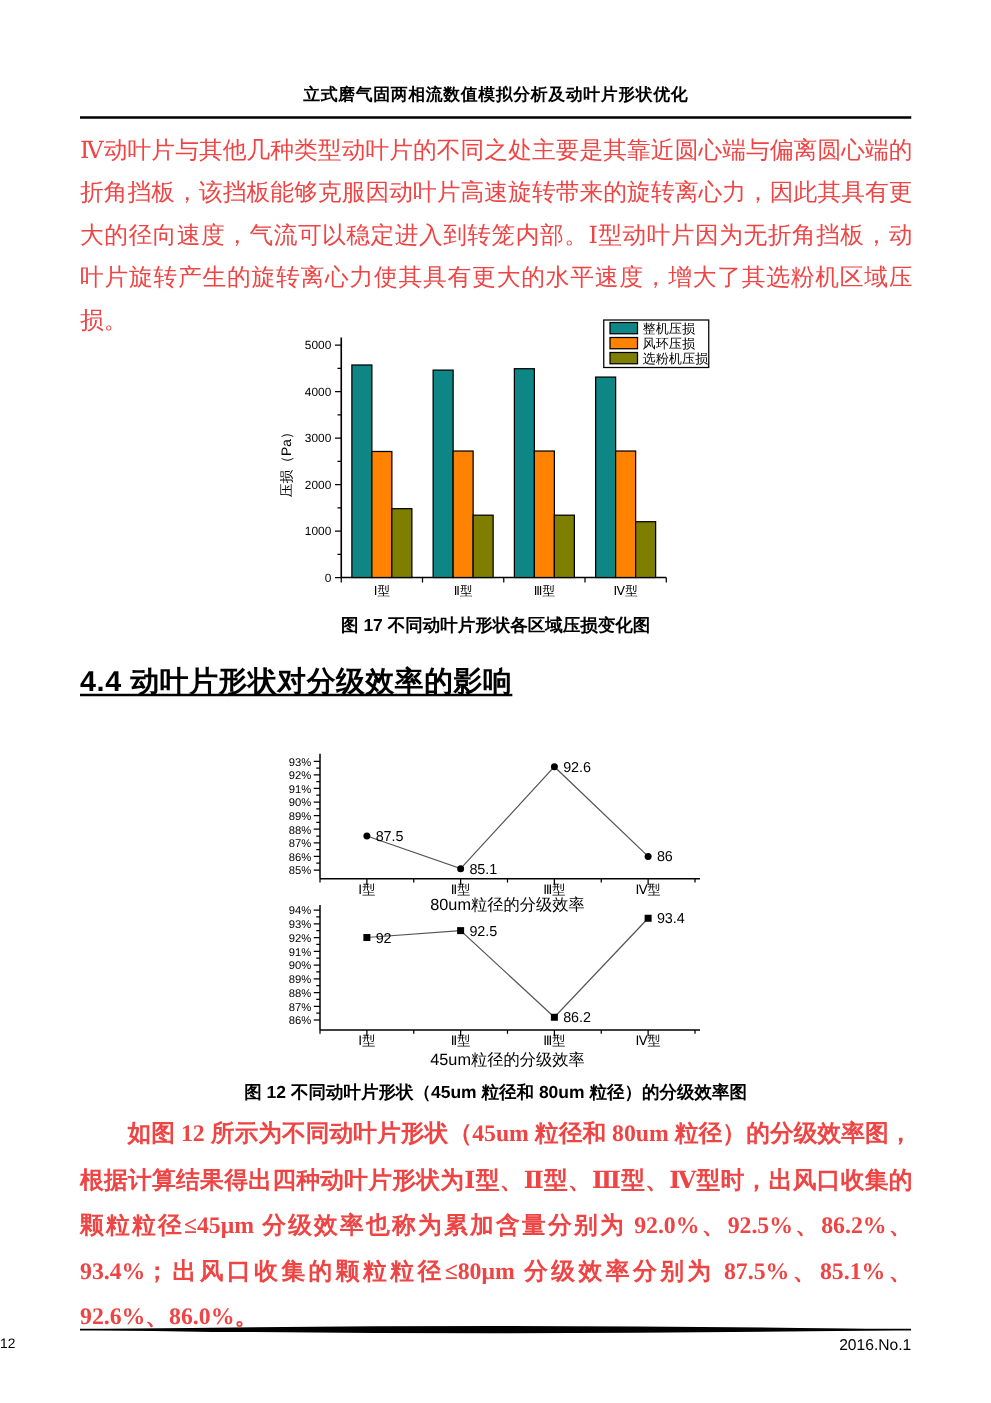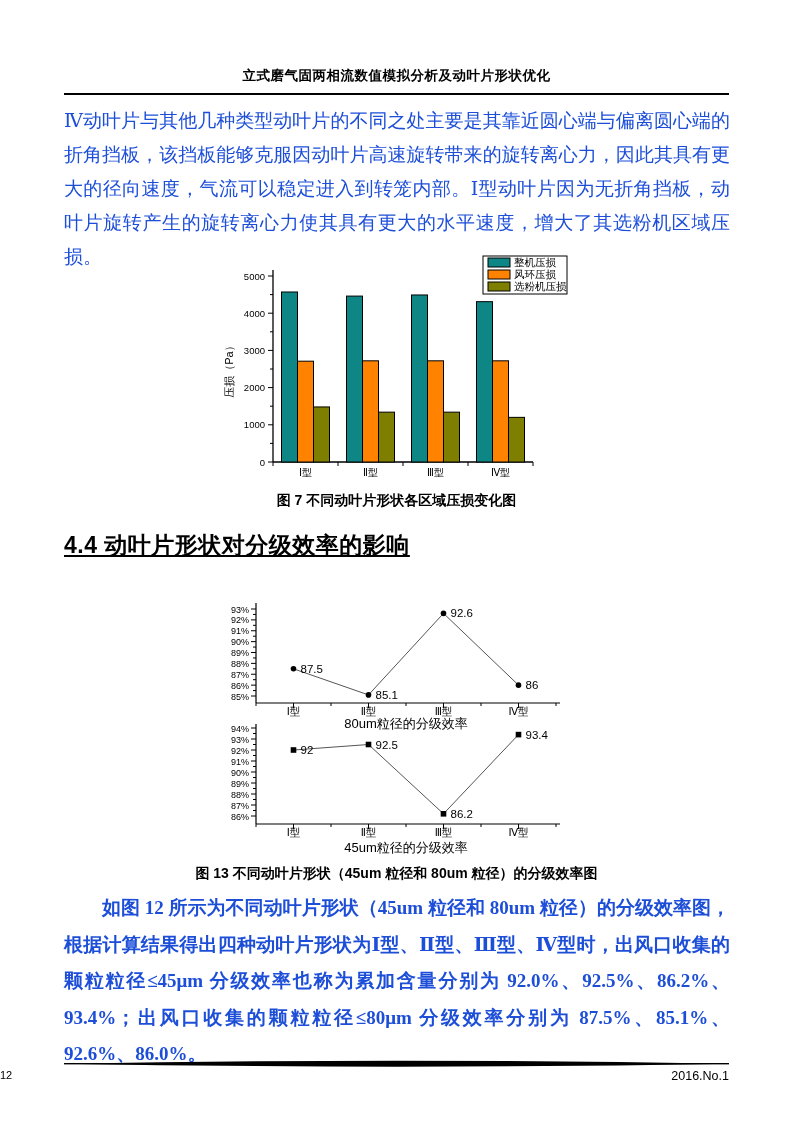--- a/index.html
+++ b/index.html
@@ -12,21 +12,21 @@
   .header-title {
     position:absolute; top:51px; left:64px; width:665px;
     text-align:center; font-size:13.5px; letter-spacing:0.5px; font-weight:600;
   }
   .header-rule {
     position:absolute; top:77px; left:64px; width:665px;
     border-top:2px solid #000;
   }
   .body-text {
     position:absolute; left:64px; width:666px;
-    font-size:19px; text-align:justify; color:#1d4ed8;
+    font-size:19px; text-align:justify; color:#ef4444;
   }
   .p1 { top:88px; line-height:34px; }
   .p2 { top:874px; line-height:36.5px; text-indent:38px;font-weight:bold; }
   .fig-svg { position:absolute; }
   #chart-pressure { left:208px; top:228px; }
   #chart-eff80   { left:224px; top:583px; }
   #chart-eff45   { left:224px; top:706px; }
   .caption {
     position:absolute; left:0; width:793px; text-align:center;
     font-family:"Liberation Sans","DejaVu Sans",sans-serif;
@@ -102,21 +102,21 @@
       <text x="292.5" y="232" font-size="10" text-anchor="middle" font-family="&quot;Liberation Sans&quot;,&quot;DejaVu Sans&quot;,sans-serif" fill="#000">Ⅳ型</text>
       <text x="25" y="125" font-size="11" text-anchor="middle" transform="rotate(-90 25 125)" font-family="&quot;Liberation Sans&quot;,&quot;DejaVu Sans&quot;,sans-serif" fill="#000">压损（Pa）</text>
       <rect x="275" y="12" width="84" height="38" fill="#fff" stroke="#000" stroke-width="1"></rect>
       <rect x="280" y="14" width="22" height="9" fill="#0e8686" stroke="#000" stroke-width="1"></rect>
       <text x="306" y="22" font-size="10.5" font-family="&quot;Liberation Sans&quot;,&quot;DejaVu Sans&quot;,sans-serif" fill="#000">整机压损</text>
       <rect x="280" y="26" width="22" height="9" fill="#ff8300" stroke="#000" stroke-width="1"></rect>
       <text x="306" y="34" font-size="10.5" font-family="&quot;Liberation Sans&quot;,&quot;DejaVu Sans&quot;,sans-serif" fill="#000">风环压损</text>
       <rect x="280" y="38" width="22" height="9" fill="#7e7f00" stroke="#000" stroke-width="1"></rect>
       <text x="306" y="46" font-size="10.5" font-family="&quot;Liberation Sans&quot;,&quot;DejaVu Sans&quot;,sans-serif" fill="#000">选粉机压损</text>
     </svg>
-  <div class="caption caption-fig11">图 7 不同动叶片形状各区域压损变化图</div>
+  <div class="caption caption-fig11">图 17 不同动叶片形状各区域压损变化图</div>
 
   <h2 class="section-heading">4.4 动叶片形状对分级效率的影响</h2>
 
   <svg id="chart-eff80" class="fig-svg" width="370" height="132">
       <line x1="27" y1="97" x2="32" y2="97" stroke="#000" stroke-width="1"></line>
       <text x="25" y="100.5" font-size="9" text-anchor="end" font-family="&quot;Liberation Sans&quot;,&quot;DejaVu Sans&quot;,sans-serif" fill="#000">85%</text>
       <line x1="29" y1="91.5625" x2="32" y2="91.5625" stroke="#000" stroke-width="1"></line>
       <line x1="27" y1="86.125" x2="32" y2="86.125" stroke="#000" stroke-width="1"></line>
       <text x="25" y="89.625" font-size="9" text-anchor="end" font-family="&quot;Liberation Sans&quot;,&quot;DejaVu Sans&quot;,sans-serif" fill="#000">86%</text>
       <line x1="29" y1="80.6875" x2="32" y2="80.6875" stroke="#000" stroke-width="1"></line>
@@ -212,21 +212,21 @@
       <rect x="66.7" y="25.2" width="5.6" height="5.6" fill="#000"></rect>
       <text x="76.5" y="32" font-size="11.5" font-family="&quot;Liberation Sans&quot;,&quot;DejaVu Sans&quot;,sans-serif" fill="#000">92</text>
       <rect x="141.7" y="19.7" width="5.6" height="5.6" fill="#000"></rect>
       <text x="151.5" y="26.5" font-size="11.5" font-family="&quot;Liberation Sans&quot;,&quot;DejaVu Sans&quot;,sans-serif" fill="#000">92.5</text>
       <rect x="216.7" y="88.99999999999997" width="5.6" height="5.6" fill="#000"></rect>
       <text x="226.5" y="95.79999999999997" font-size="11.5" font-family="&quot;Liberation Sans&quot;,&quot;DejaVu Sans&quot;,sans-serif" fill="#000">86.2</text>
       <rect x="291.7" y="9.799999999999937" width="5.6" height="5.6" fill="#000"></rect>
       <text x="301.5" y="16.599999999999937" font-size="11.5" font-family="&quot;Liberation Sans&quot;,&quot;DejaVu Sans&quot;,sans-serif" fill="#000">93.4</text>
       <text x="182" y="130" font-size="13" text-anchor="middle" font-family="&quot;Liberation Sans&quot;,&quot;DejaVu Sans&quot;,sans-serif" fill="#000">45um粒径的分级效率</text>
     </svg>
-  <div class="caption caption-fig12">图 13 不同动叶片形状（45um 粒径和 80um 粒径）的分级效率图</div>
+  <div class="caption caption-fig12">图 12 不同动叶片形状（45um 粒径和 80um 粒径）的分级效率图</div>
 
   <p class="body-text p2">如图 12 所示为不同动叶片形状（45um 粒径和 80um 粒径）的分级效率图，根据计算结果得出四种动叶片形状为Ⅰ型、Ⅱ型、Ⅲ型、Ⅳ型时，出风口收集的颗粒粒径≤45μm 分级效率也称为累加含量分别为 92.0%、92.5%、86.2%、93.4%；出风口收集的颗粒粒径≤80μm 分级效率分别为 87.5%、85.1%、92.6%、86.0%。</p>
 
   <svg class="footer-rule" width="665" height="8">
     <rect x="0" y="3" width="665" height="1.4" fill="#000"></rect>
     <path d="M0,3.7 Q332,-2.2 665,3.7 Q332,9.6 0,3.7 Z" fill="#000"></path>
   </svg>
   <div class="footer-page-number">12</div>
   <div class="footer-issue">2016.No.1</div>
 

